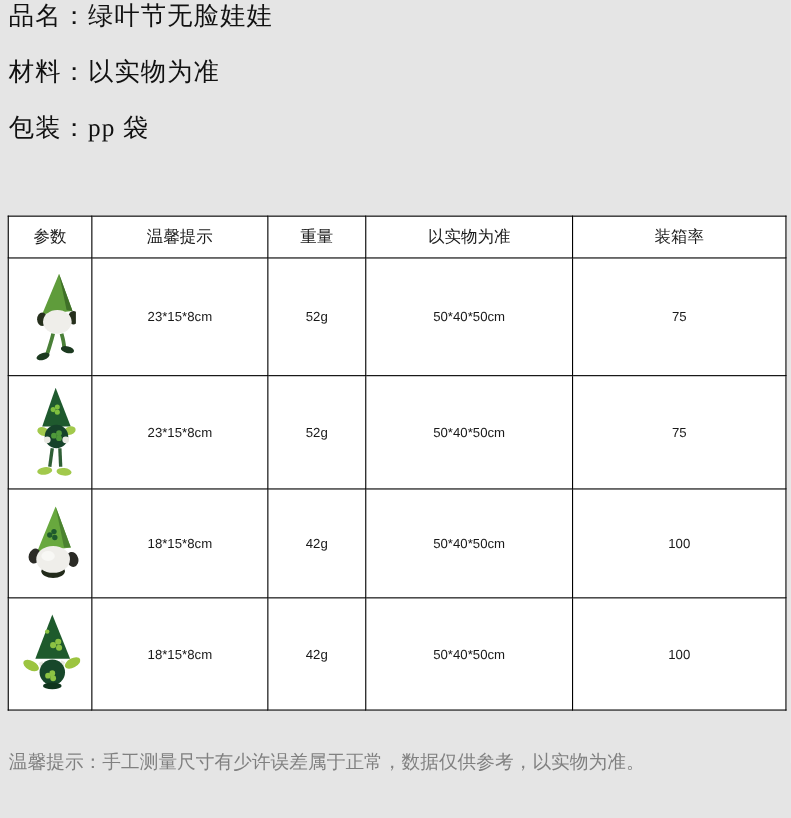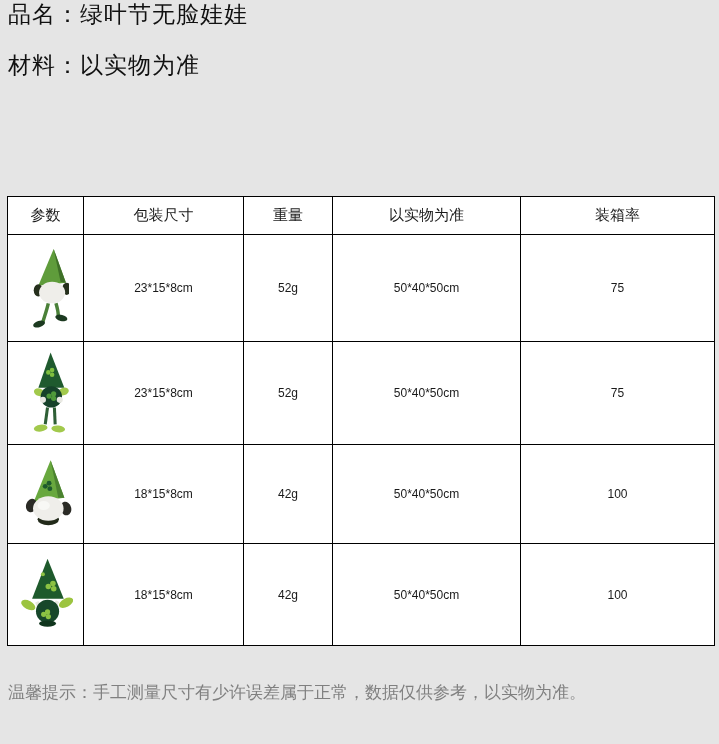--- a/index.html
+++ b/index.html
@@ -80,35 +80,36 @@
   }
 </style>
 </head>
 <body>
 
 <div class="page">
 
   <div class="info-block">
     <div class="info-line"><span>品名：</span><span>绿叶节无脸娃娃</span></div>
     <div class="info-line"><span>材料：</span><span>以实物为准</span></div>
+    <div class="info-line"><span>包装：</span><span>pp 袋</span></div>
   </div>
 
   <div class="spec-table-wrap">
     <table class="spec-table">
       <colgroup>
         <col style="width:76px">
           <col style="width:160px">
           <col style="width:89px">
           <col style="width:188px">
           <col style="width:194px">
       </colgroup>
       <tbody>
           <tr>
         <th>参数</th>
-        <th>包装尺寸</th>
+        <th>温馨提示</th>
         <th>重量</th>
         <th>以实物为准</th>
         <th>装箱率</th>
       </tr>
 
       <tr class="row-1">
         <td class="doll-cell">
           <svg width="46" height="82" viewBox="0 0 60 106">
             <path d="M40 2 L20 50 L56 46 Z" fill="#5f9c3b"></path>
             <path d="M40 2 L49 45 L56 46 Z" fill="#3f7028"></path>

